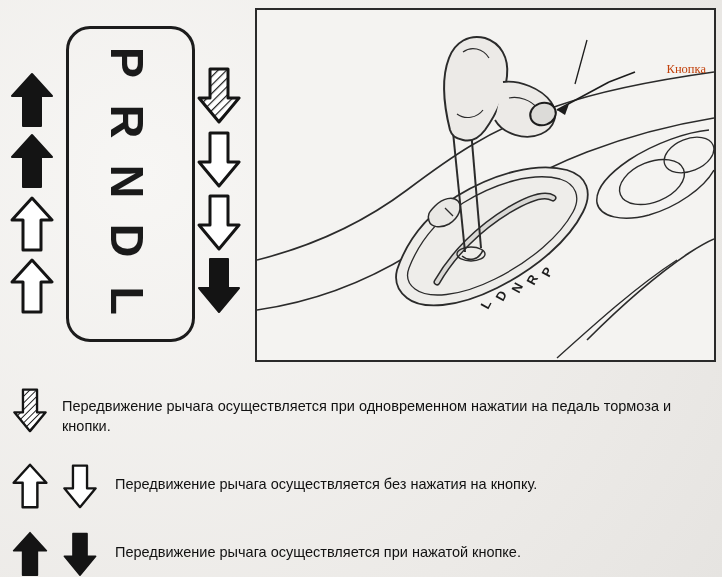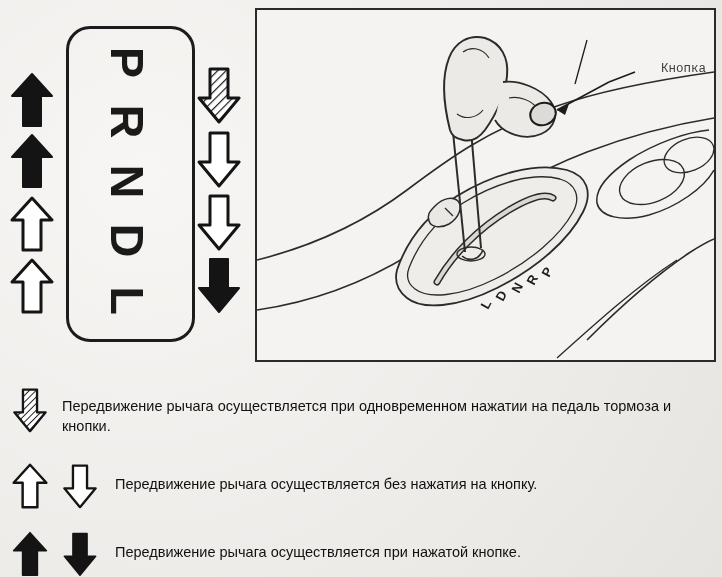--- a/index.html
+++ b/index.html
@@ -70,22 +70,22 @@
     height: 350px;
     border: 2px solid #2a2a2a;
     background: #f4f3f1;
     overflow: hidden;
   }
   .photo-label {
     position: absolute;
     right: 8px;
     top: 52px;
     font-size: 12.5px;
-    font-family: Liberation Mono, monospace;
-    color: #404040;
+    font-family: Liberation Serif, serif;
+    color: #c2410c;
     white-space: nowrap;
   }
 
   
   .legend {
     position: absolute;
     left: 0;
     top: 375px;
     width: 722px;
   }

